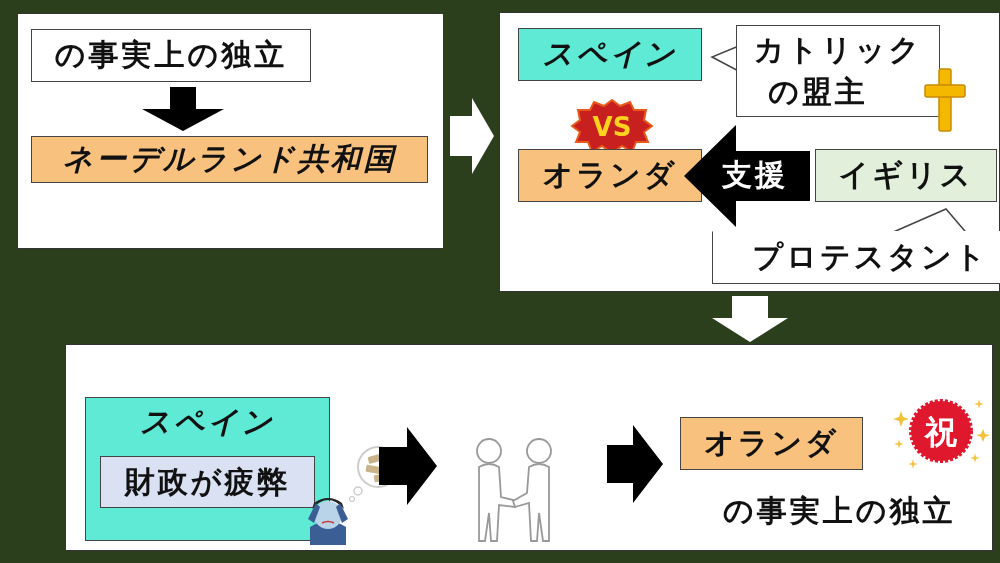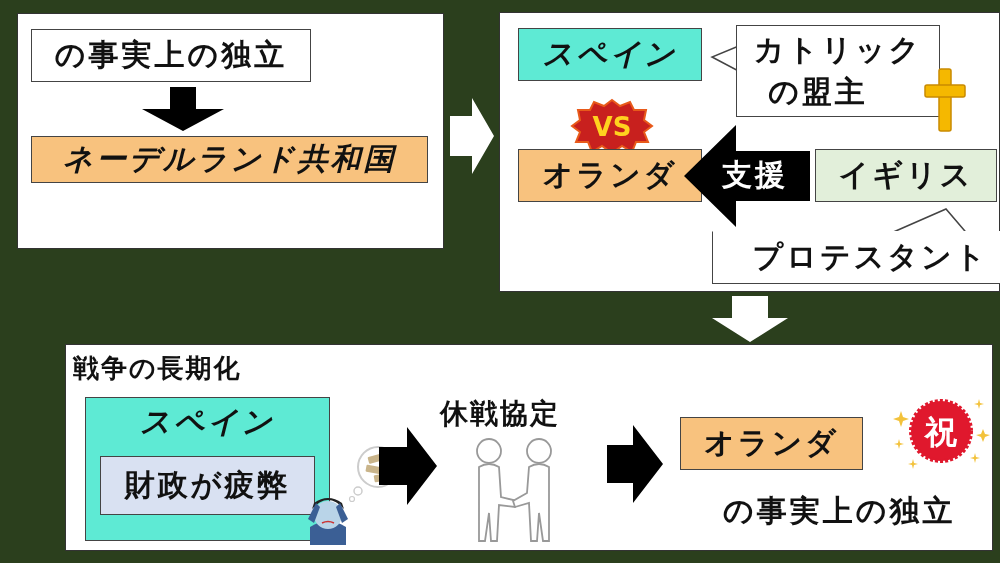--- a/index.html
+++ b/index.html
@@ -82,26 +82,25 @@
   <div class="box white" style="left:212px;top:218px;width:317px;height:53px;border-top-color:transparent;">
     <span>プロテスタント</span>
   </div>
 </div>
 
 <svg style="left:712px;top:296px;" width="76" height="46" viewBox="0 0 76 46">
   <polygon points="20,0 56,0 56,22 76,22 38,46 0,22 20,22" fill="#fff"></polygon>
 </svg>
 
 <div class="abs panel" style="left:65px;top:344px;width:928px;height:207px;">
-  <div class="txt" style="left:7px;top:6px;font-size:26px;letter-spacing:2px;">戦争の長期化</div>
 
   <div class="box pink" style="left:19px;top:52px;width:245px;height:144px;align-items:flex-start;">
     <span style="margin-top:4px;">スペイン</span>
   </div>
-  <div class="box blue" style="left:34px;top:111px;width:215px;height:59px;">
+  <div class="box blue" style="left:34px;top:111px;width:215px;height:52px;">
     <span>財政が疲弊</span>
   </div>
 
   <svg style="left:232px;top:100px;" width="112" height="100" viewBox="0 0 112 100">
     <circle cx="80" cy="22" r="20" fill="#fff" stroke="#ccc" stroke-width="2"></circle>
     <rect x="70" y="10" width="16" height="7" rx="1" fill="#c9b48a" transform="rotate(-15 78 13)"></rect>
     <rect x="68" y="21" width="16" height="7" rx="1" fill="#c9b48a" transform="rotate(10 76 24)"></rect>
     <rect x="76" y="29" width="16" height="7" rx="1" fill="#c9b48a" transform="rotate(-10 84 32)"></rect>
     <circle cx="60" cy="46" r="4" fill="#fff" stroke="#ccc" stroke-width="1.5"></circle>
     <circle cx="54" cy="54" r="2.5" fill="#fff" stroke="#ccc" stroke-width="1.2"></circle>
@@ -110,21 +109,20 @@
     <path d="M14 64 Q30 46 46 64 L44 58 Q30 48 16 58 Z" fill="#222"></path>
     <path d="M10 74 L18 58 L22 62 L16 78 Z" fill="#3b5f95"></path>
     <path d="M50 74 L42 58 L38 62 L44 78 Z" fill="#3b5f95"></path>
     <path d="M24 78 Q30 75 36 78" stroke="#c33" stroke-width="1.5" fill="none"></path>
   </svg>
 
   <svg style="left:313px;top:82px;" width="58" height="78" viewBox="0 0 58 78">
     <polygon points="0,20 28,20 28,0 58,39 28,78 28,58 0,58" fill="#000"></polygon>
   </svg>
 
-  <div class="txt" style="left:374px;top:50px;font-size:28px;letter-spacing:2px;">休戦協定</div>
 
   <svg style="left:403px;top:92px;" width="92" height="108" viewBox="0 0 92 108">
     <g fill="#fff" stroke="#999" stroke-width="1.8">
       <circle cx="20" cy="14" r="12"></circle>
       <path d="M10 30 Q20 24 30 30 L32 60 L48 64 L46 70 L30 68 L28 104 L22 104 L20 76 L16 104 L10 104 Z"></path>
       <circle cx="70" cy="14" r="12"></circle>
       <path d="M80 30 Q70 24 60 30 L58 56 L44 64 L46 70 L60 66 L62 104 L68 104 L70 76 L74 104 L80 104 Z"></path>
     </g>
   </svg>
 

